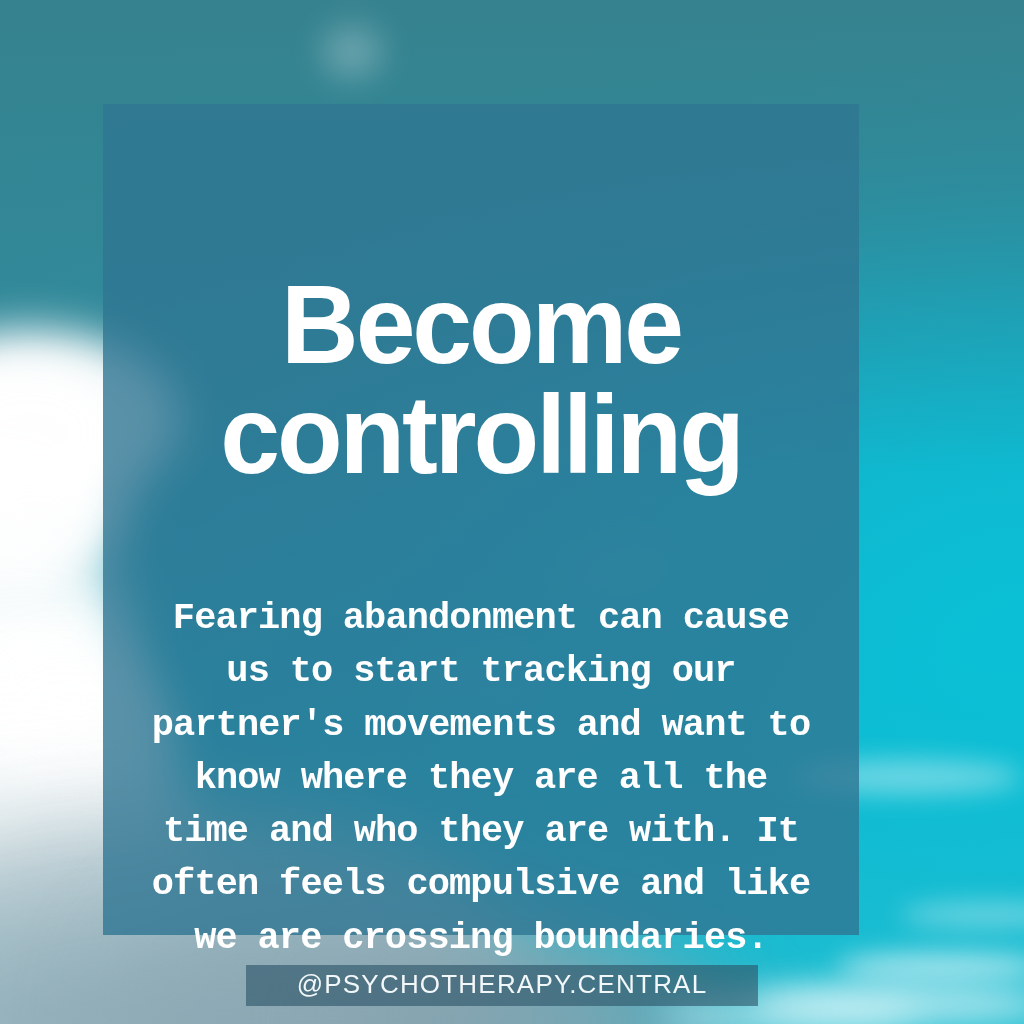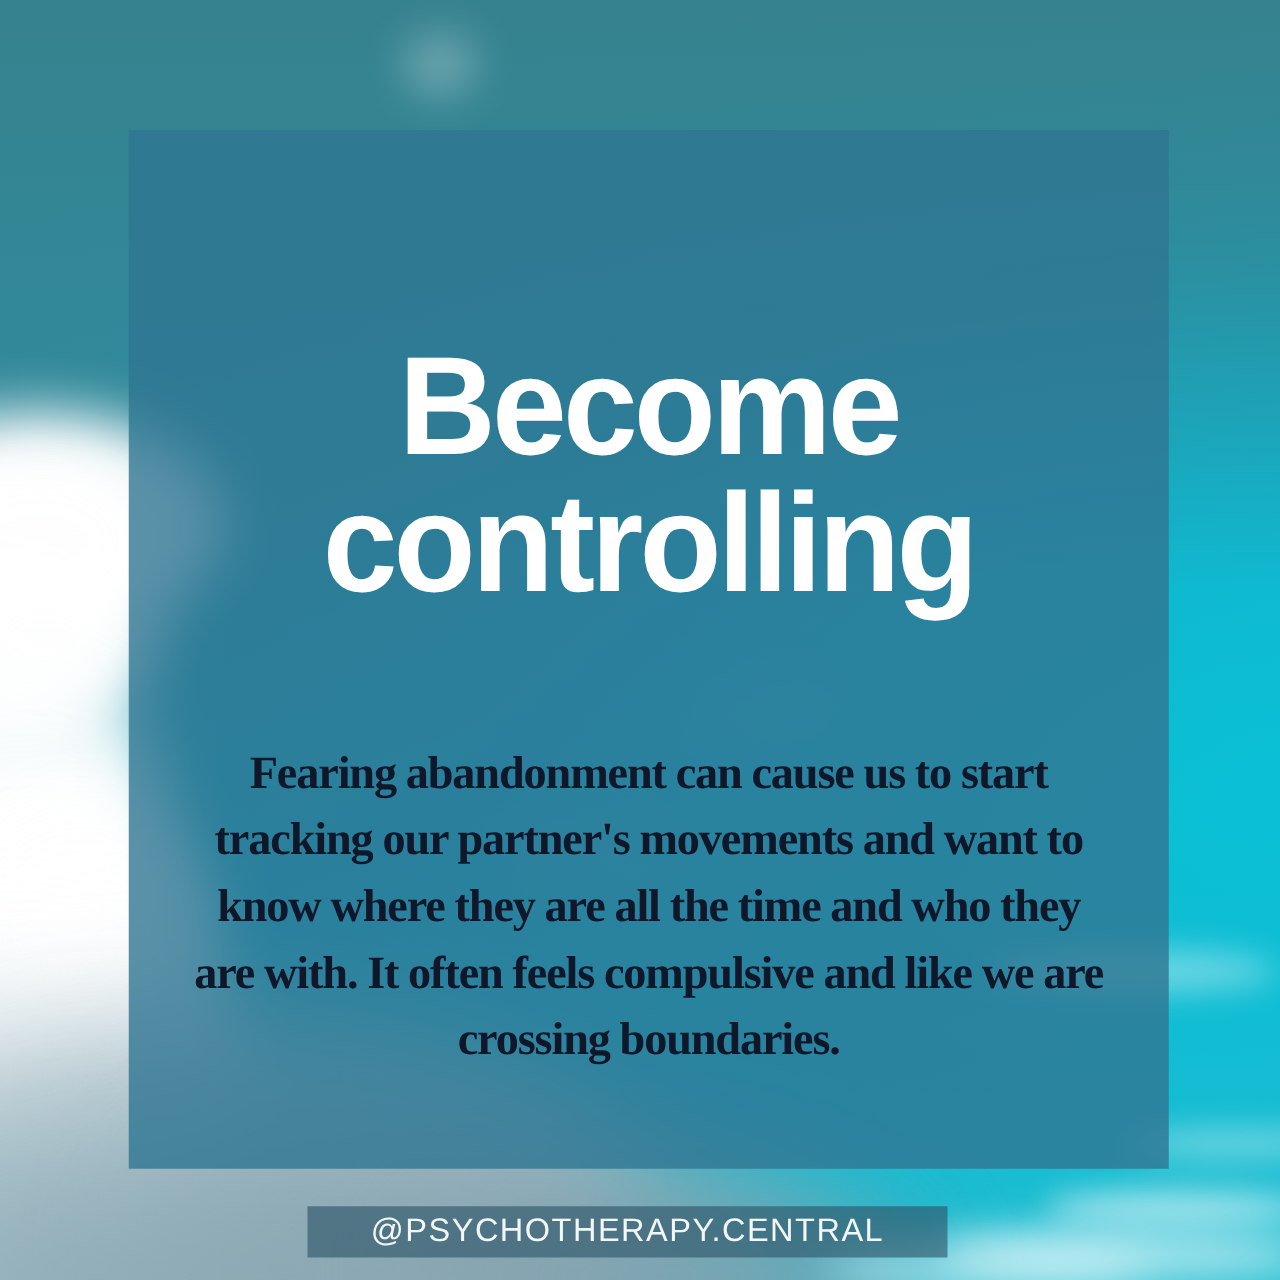--- a/index.html
+++ b/index.html
@@ -97,21 +97,21 @@
   .w4 { left:900px; top:902px; width:170px; height:26px; --b:12px; --o:0.34; }
   .w5 { left:660px; top:996px; width:260px; height:40px; --b:18px; --o:0.50; }
   .w6 { left:322px; top:26px;  width:60px;  height:52px; --b:16px; --o:0.26; }
   .w7 { left:556px; top:548px; width:120px; height:40px; --b:20px; --o:0.10; }
   .w8 { left:392px; top:660px; width:150px; height:46px; --b:22px; --o:0.08; }
 
   
   #text-panel {
     position:absolute;
     left:103px; top:104px;
-    width:832px; height:831px;
+    width:756px; height:831px;
     background:rgba(48,118,146,0.80);
   }
 
   #headline {
     position:absolute;
     left:0; right:0; top:166px;
     text-align:center;
     color:#ffffff;
     font-family:"Liberation Sans", sans-serif;
     font-size:112px;
@@ -119,22 +119,22 @@
     line-height:0.98;
     letter-spacing:-3.2px;
     word-spacing:-2px;
     transform:scaleX(0.96);
   }
 
   #body-copy {
     position:absolute;
     left:48px; right:48px; top:488px;
     text-align:center;
-    color:#0f172a;
-    font-family:Liberation Serif, serif;
+    color:#ffffff;
+    font-family:Liberation Mono, monospace;
     font-size:37px;
     font-weight:bold;
     line-height:1.44;
     letter-spacing:-0.9px;
     word-spacing:-0.5px;
   }
 
   
   #handle-band {
     position:absolute;

